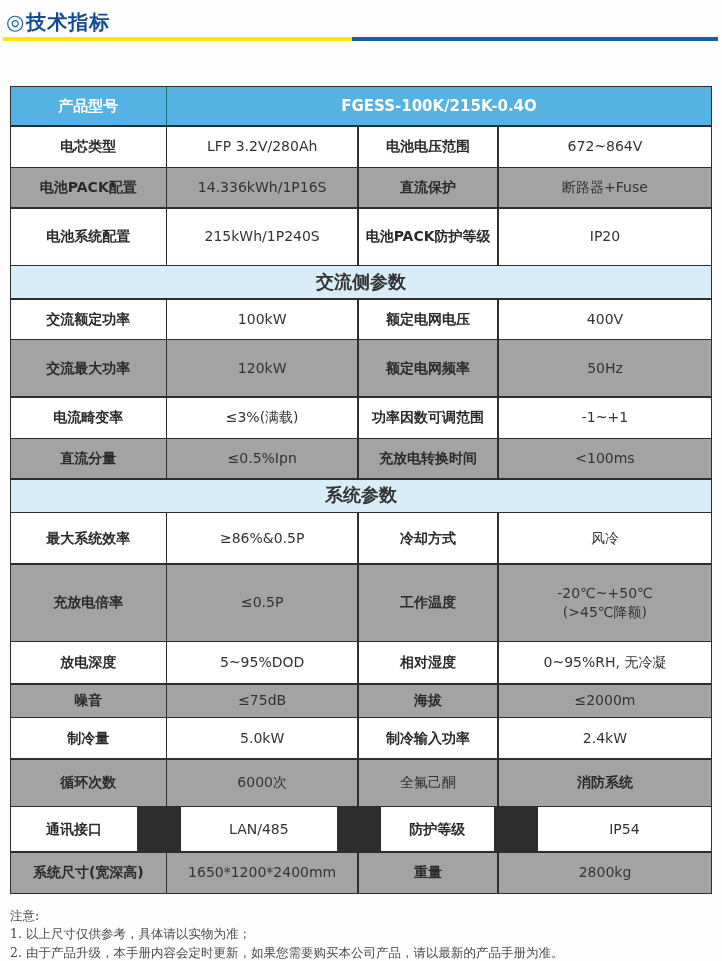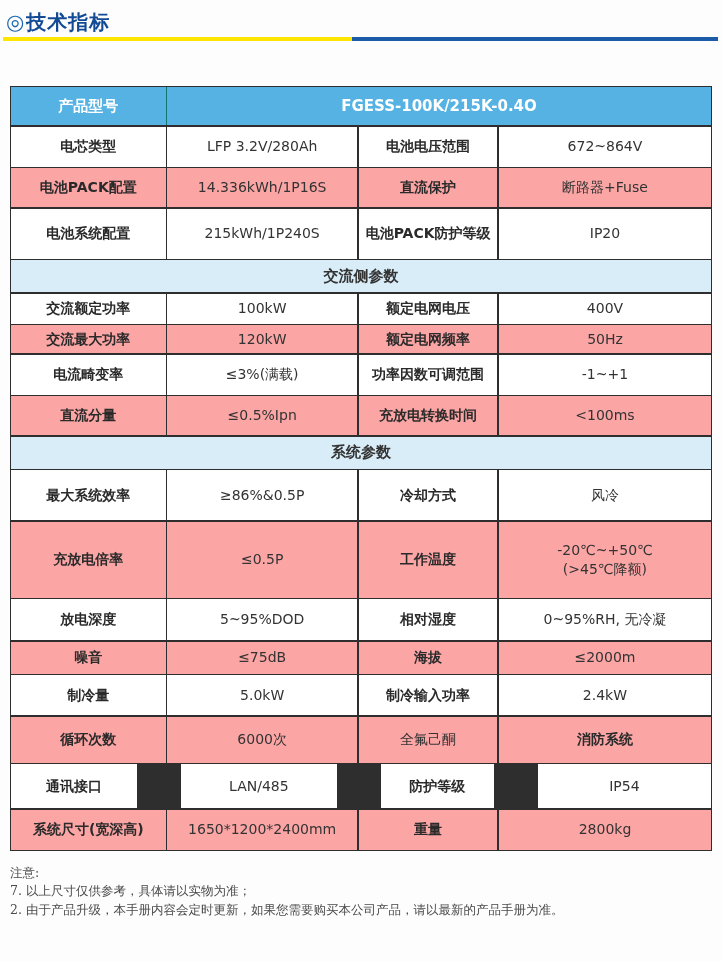--- a/index.html
+++ b/index.html
@@ -30,24 +30,24 @@
   .trow.section{grid-template-columns:1fr;}
   .trow.model{background:#0f766e;} 
   .cell{
     display:flex;align-items:center;justify-content:center;
     text-align:center;background:#ffffff;
     font-size:14px;color:#333333;
     white-space:pre-line;line-height:1.35;
     padding:0 4px;box-sizing:border-box;
   }
   .cell.label{font-weight:bold;color:#2a2a2a;}
-  .trow.shaded .cell{background:#fca5a5;}
+  .trow.shaded .cell{background:#a3a3a3;}
   .trow.model .cell{background:#55b2e3;color:#ffffff;font-weight:bold;font-size:15px;}
   .trow.model .cell.value{grid-column:2/5;}
-  .section-cell{background:#d9edf9 !important;font-weight:bold;color:#333333;font-size:15px;}
+  .section-cell{background:#d9edf9 !important;font-weight:bold;color:#333333;font-size:18px;}
 
   
   .notes{
     margin:13px 10px 0 10px;
     font-family:"DejaVu Serif","Liberation Serif",serif;
     color:#4a4a4a;font-size:12.5px;line-height:1.5;
   }
   .note-line{margin:0;}
 </style>
 </head>
@@ -74,36 +74,36 @@
         <div class="cell value">LFP 3.2V/280Ah</div>
         <div class="cell label">电池电压范围</div>
         <div class="cell value">672~864V</div>
       </div>
       <div class="trow data shaded" style="height: 39px;">
         <div class="cell label">电池PACK配置</div>
         <div class="cell value">14.336kWh/1P16S</div>
         <div class="cell label">直流保护</div>
         <div class="cell value">断路器+Fuse</div>
       </div>
-      <div class="trow data" style="height: 50px;">
+      <div class="trow data" style="height: 56px;">
         <div class="cell label">电池系统配置</div>
         <div class="cell value">215kWh/1P240S</div>
         <div class="cell label">电池PACK防护等级</div>
         <div class="cell value">IP20</div>
       </div>
       <div class="trow section" style="height: 32px;">
         <div class="cell section-cell">交流侧参数</div>
       </div>
-      <div class="trow data" style="height: 30px;">
+      <div class="trow data" style="height: 39px;">
         <div class="cell label">交流额定功率</div>
         <div class="cell value">100kW</div>
         <div class="cell label">额定电网电压</div>
         <div class="cell value">400V</div>
       </div>
-      <div class="trow data shaded" style="height: 28px;">
+      <div class="trow data shaded" style="height: 56px;">
         <div class="cell label">交流最大功率</div>
         <div class="cell value">120kW</div>
         <div class="cell label">额定电网频率</div>
         <div class="cell value">50Hz</div>
       </div>
       <div class="trow data" style="height: 40px;">
         <div class="cell label">电流畸变率</div>
         <div class="cell value">≤3%(满载)</div>
         <div class="cell label">功率因数可调范围</div>
         <div class="cell value">-1~+1</div>
@@ -163,17 +163,17 @@
       <div class="trow data shaded" style="height: 40px;">
         <div class="cell label">系统尺寸(宽深高)</div>
         <div class="cell value">1650*1200*2400mm</div>
         <div class="cell label">重量</div>
         <div class="cell value">2800kg</div>
       </div>
     </div>
 
   <div class="notes" id="notes">
     <p class="note-line">注意:</p>
-  <p class="note-line">7. 以上尺寸仅供参考，具体请以实物为准；</p>
+  <p class="note-line">1. 以上尺寸仅供参考，具体请以实物为准；</p>
       <p class="note-line">2. 由于产品升级，本手册内容会定时更新，如果您需要购买本公司产品，请以最新的产品手册为准。</p>
     </div>
 
 </div>
 
 </body></html>

